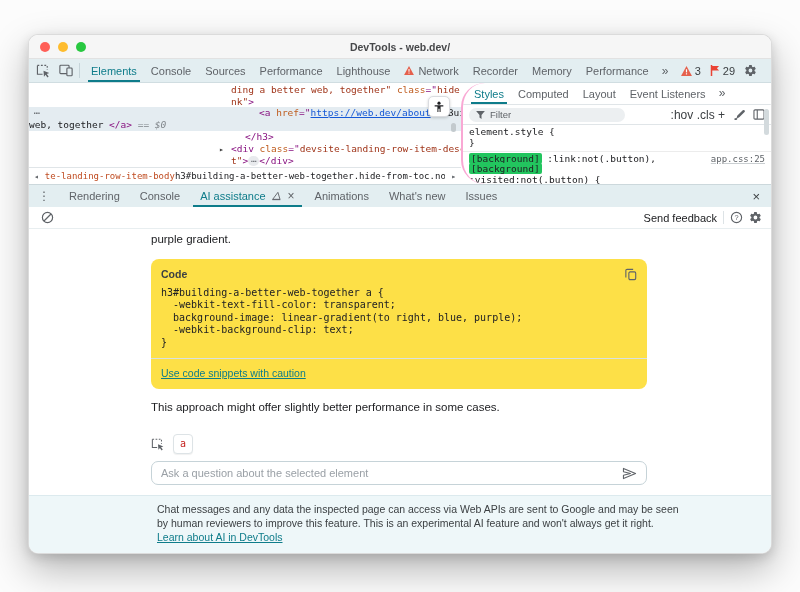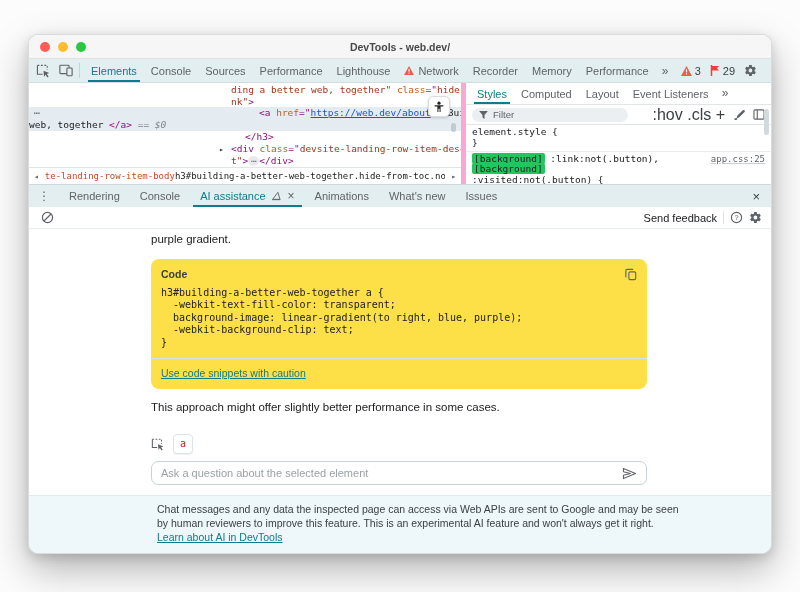--- a/index.html
+++ b/index.html
@@ -49,25 +49,25 @@
   .tk-txt { color: #202124; } .tk-gray { color: #80868b; } .tk-grayi { color: #80868b; font-style: italic; }
   .tk-dots { background: #e8eaed; border-radius: 6px; padding: 0 3px; color: #5f6368; font-size: 8.5px; }
   .a11y-fab { position: absolute; right: 11px; top: 13px; width: 22px; height: 21px; background: #fff; border: 1px solid #dadce0; border-radius: 5px; box-shadow: 0 1px 3px rgba(0,0,0,.18); display: flex; align-items: center; justify-content: center; }
   .el-scroll-thumb { position: absolute; right: 5px; top: 40px; width: 5px; height: 9px; border-radius: 3px; background: #c3cace; }
   .breadcrumb { flex: 0 0 17px; border-top: 1px solid #e0e5e8; background: #fff; display: flex; align-items: center; font-family: "DejaVu Sans Mono", monospace; font-size: 9px; gap: 4px; padding: 0 3px; overflow: hidden; white-space: nowrap; }
   .bc-arrow { color: #5f6368; font-size: 8px; padding: 0 2px; }
   .bc-items { display: flex; align-items: center; gap: 0; overflow: hidden; }
   .crumb-orange { color: #bf4a1f; }
   .crumb-dark { color: #202124; }
   
-  .styles-panel { flex: 0 0 310px; border-left: 5px solid #f9a8d4; display: flex; flex-direction: column; background: #fff; overflow: hidden; position: relative; }
+  .styles-panel { flex: 0 0 310px; border-left: 2px solid #f9a8d4; display: flex; flex-direction: column; background: #fff; overflow: hidden; position: relative; border-radius: 24px; }
   .styles-tabs { flex: 0 0 22px; display: flex; align-items: stretch; font-size: 11px; color: #5f6368; border-bottom: 1px solid #e0e5e8; padding-left: 4px; }
   .filter-row { flex: 0 0 20px; display: flex; align-items: center; border-bottom: 1px solid #e0e5e8; padding: 0 6px; gap: 6px; }
   .filter-pill { flex: 0 0 156px; height: 14px; background: #eceff1; border-radius: 7px; display: flex; align-items: center; gap: 5px; padding: 0 7px; font-size: 9.5px; color: #5f6368; }
-  .style-controls { margin-left: auto; display: flex; align-items: center; gap: 8px; font-size: 16px; color: #3c4043; }
+  .style-controls { margin-left: auto; display: flex; align-items: center; gap: 8px; font-size: 12px; color: #3c4043; }
   .styles-body { flex: 1; overflow: hidden; font-family: "DejaVu Sans Mono", monospace; font-size: 9.5px; line-height: 10.8px; padding: 2px 6px 0; color: #202124; }
   .st-divider { height: 0; border-top: 1px solid #ececec; margin: 2px -6px; }
   .rule-line1 { position: relative; padding-right: 58px; }
   .sel-chip { background: #22c55e; border-radius: 2px; padding: 0 2px; }
   .src-link { position: absolute; right: 0; top: 0; color: #5f6368; font-size: 9px; text-decoration: underline; text-decoration-color: #c9ced1; }
   .st-scroll-thumb { position: absolute; right: 2px; top: 26px; width: 5px; height: 26px; border-radius: 3px; background: #d3dadd; }
   
   .drawer-tabs { flex: 0 0 23px; background: #e3eef1; border-top: 1px solid #ccd8dc; display: flex; align-items: stretch; font-size: 11px; color: #5f6368; }
   .drawer-menu { align-self: center; padding: 0 9px; font-size: 12px; color: #5f6368; }
   .dtab { padding: 0 10px; display: flex; align-items: center; gap: 5px; position: relative; white-space: nowrap; }

